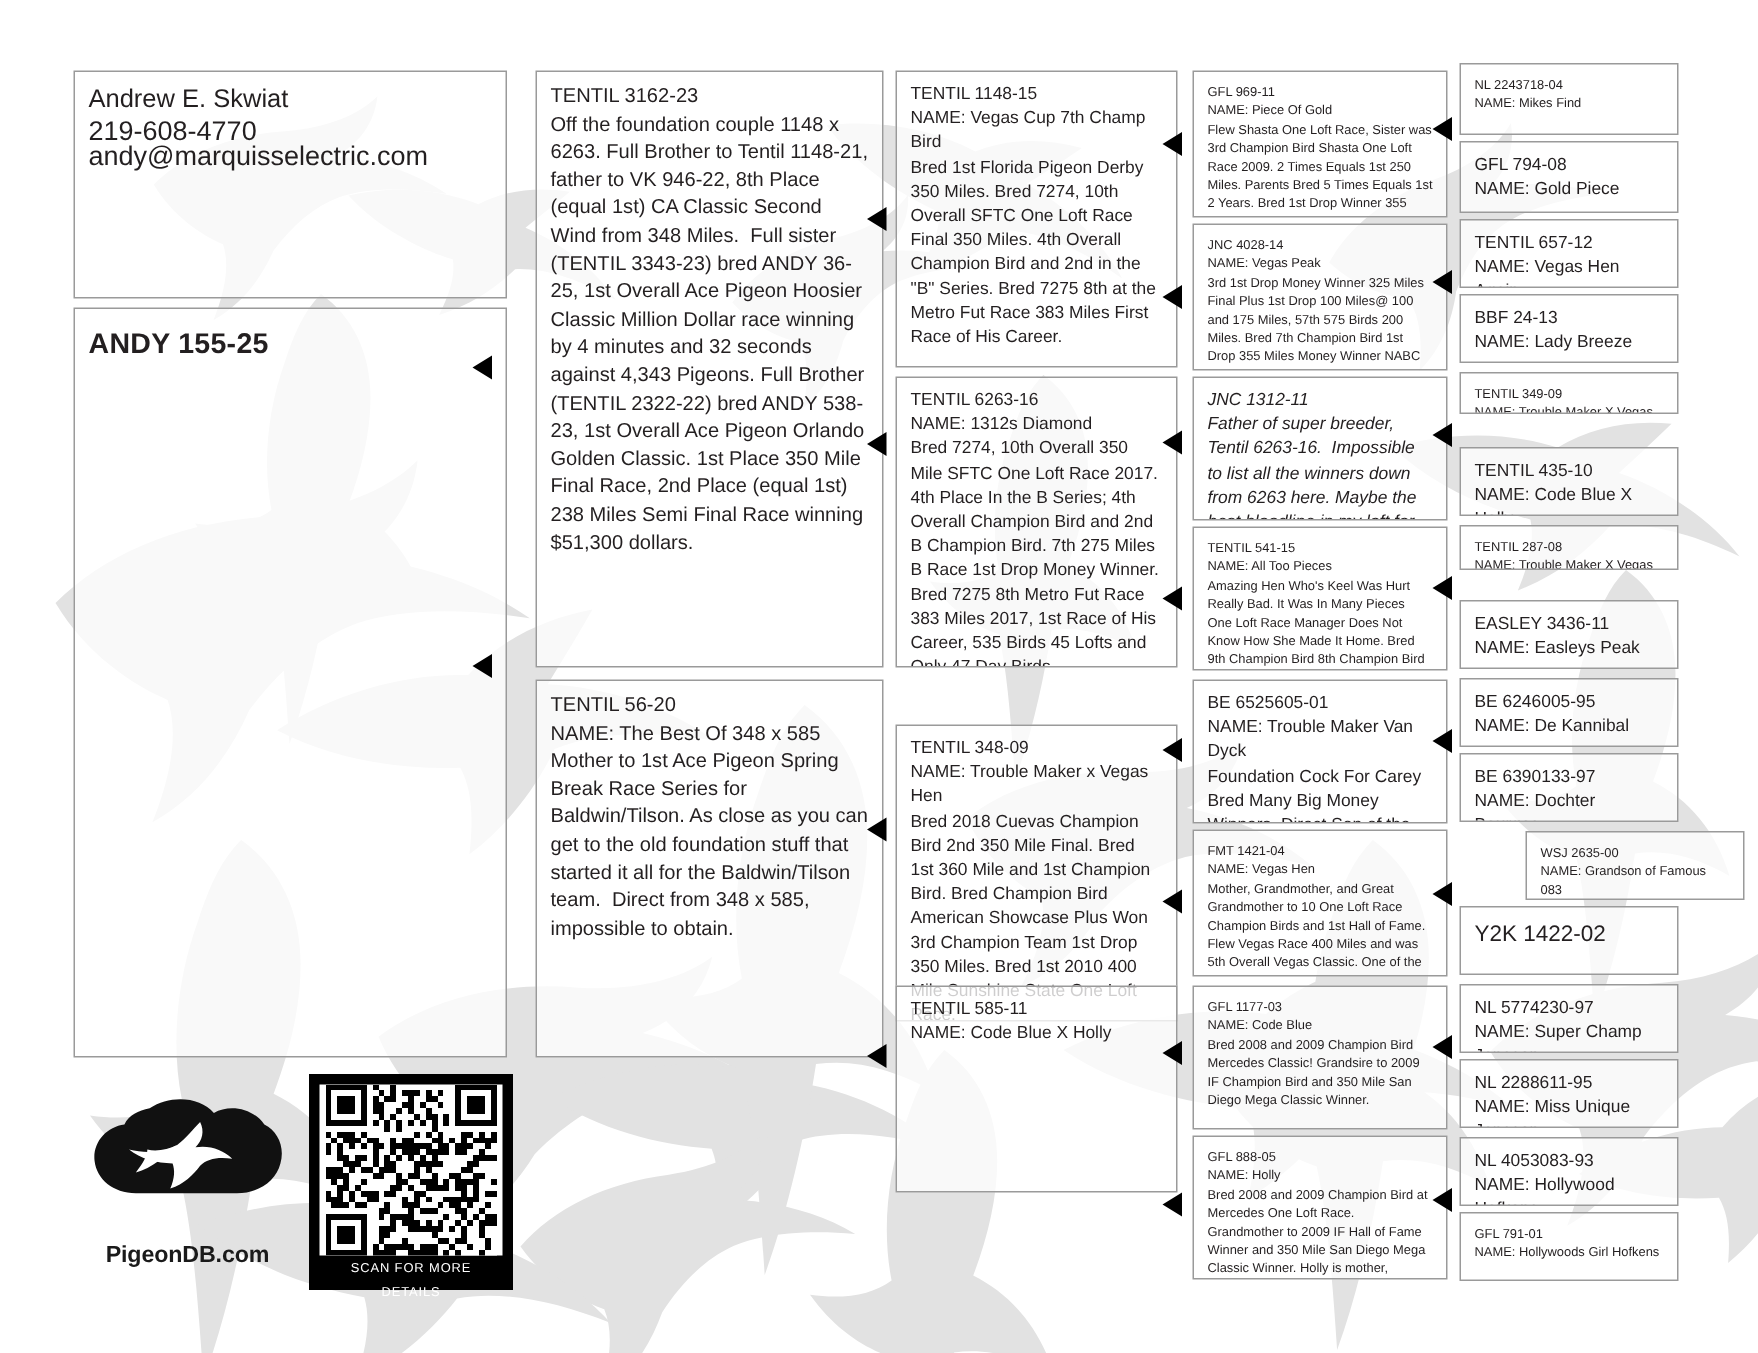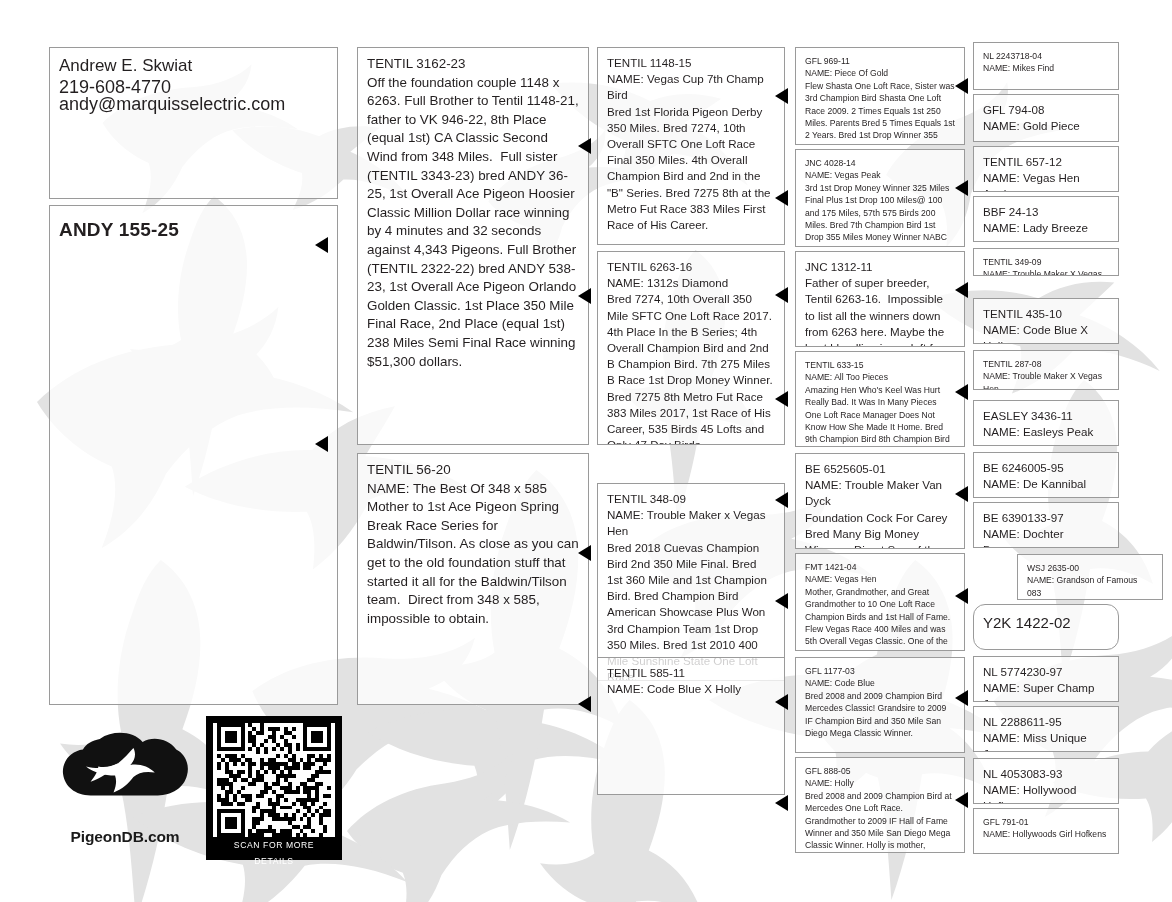--- a/index.html
+++ b/index.html
@@ -651,29 +651,29 @@
         <span class="notes">Flew Shasta One Loft Race, Sister was 3rd Champion Bird Shasta One Loft Race 2009. 2 Times Equals 1st 250 Miles. Parents Bred 5 Times Equals 1st 2 Years. Bred 1st Drop Winner 355 Mile Final NABC</span>
       </div>
     </div>
     <div class="pbox sz-sm" style="left: 795px; top: 149px; width: 170px; height: 98px;">
       <div class="pad">
         <span class="ring">JNC 4028-14</span>
         <span class="name">NAME: Vegas Peak</span>
         <span class="notes">3rd 1st Drop Money Winner 325 Miles Final Plus 1st Drop 100 Miles@ 100 and 175 Miles, 57th 575 Birds 200 Miles. Bred 7th Champion Bird 1st Drop 355 Miles Money Winner NABC One Loft Race, 6th</span>
       </div>
     </div>
-    <div class="pbox sz-md" style="left: 795px; top: 251px; width: 170px; height: 96px;">
+    <div class="pbox sz-md" style="left: 795px; top: 251px; width: 170px; height: 96px; font-style: italic;">
       <div class="pad">
         <span class="ring">JNC 1312-11</span>
         <span class="notes">Father of super breeder, Tentil 6263-16.  Impossible to list all the winners down from 6263 here. Maybe the best bloodline in my loft for winning anywhere at anytime.</span>
       </div>
     </div>
     <div class="pbox sz-sm" style="left: 795px; top: 351px; width: 170px; height: 96px;">
       <div class="pad">
-        <span class="ring">TENTIL 633-15</span>
+        <span class="ring">TENTIL 541-15</span>
         <span class="name">NAME: All Too Pieces</span>
         <span class="notes">Amazing Hen Who's Keel Was Hurt Really Bad. It Was In Many Pieces One Loft Race Manager Does Not Know How She Made It Home. Bred 9th Champion Bird 8th Champion Bird CBC One Loft Race 15th</span>
       </div>
     </div>
     <div class="pbox sz-md" style="left: 795px; top: 453px; width: 170px; height: 96px;">
       <div class="pad">
         <span class="ring">BE 6525605-01</span>
         <span class="name">NAME: Trouble Maker Van Dyck</span>
         <span class="notes">Foundation Cock For Carey Bred Many Big Money Winners. Direct Son of the Famous Kannibal.</span>
       </div>
@@ -728,21 +728,21 @@
         <span class="ring">TENTIL 349-09</span>
         <span class="name">NAME: Trouble Maker X Vegas Hen</span>
       </div>
     </div>
     <div class="pbox sz-md" style="left: 973px; top: 298px; width: 146px; height: 46px;">
       <div class="pad">
         <span class="ring">TENTIL 435-10</span>
         <span class="name">NAME: Code Blue X Holly</span>
       </div>
     </div>
-    <div class="pbox sz-sm" style="left: 973px; top: 350px; width: 146px; height: 40px;">
+    <div class="pbox sz-sm" style="left: 973px; top: 350px; width: 146px; height: 30px;">
       <div class="pad">
         <span class="ring">TENTIL 287-08</span>
         <span class="name">NAME: Trouble Maker X Vegas Hen</span>
       </div>
     </div>
     <div class="pbox sz-md" style="left: 973px; top: 400px; width: 146px; height: 46px;">
       <div class="pad">
         <span class="ring">EASLEY 3436-11</span>
         <span class="name">NAME: Easleys Peak</span>
       </div>
@@ -758,21 +758,21 @@
         <span class="ring">BE 6390133-97</span>
         <span class="name">NAME: Dochter Bourges</span>
       </div>
     </div>
     <div class="pbox sz-sm" style="left: 973px; top: 554px; width: 146px; height: 46px; margin-left: 44px;">
       <div class="pad">
         <span class="ring">WSJ 2635-00</span>
         <span class="name">NAME: Grandson of Famous 083</span>
       </div>
     </div>
-    <div class="pbox sz-xl" style="left: 973px; top: 604px; width: 146px; height: 46px; border-radius: 12px;">
+    <div class="pbox sz-xl" style="left: 973px; top: 604px; width: 146px; height: 46px;">
       <div class="pad">
         <span class="ring">Y2K 1422-02</span>
       </div>
     </div>
     <div class="pbox sz-md" style="left: 973px; top: 656px; width: 146px; height: 46px;">
       <div class="pad">
         <span class="ring">NL 5774230-97</span>
         <span class="name">NAME: Super Champ Janssen</span>
       </div>
     </div>

